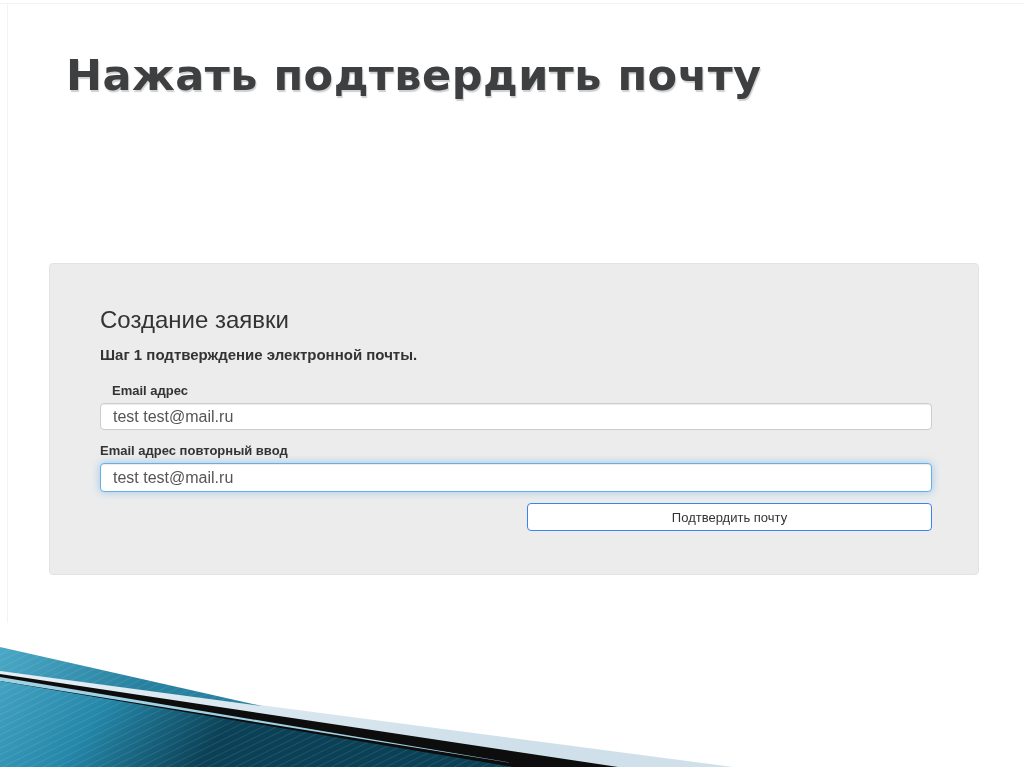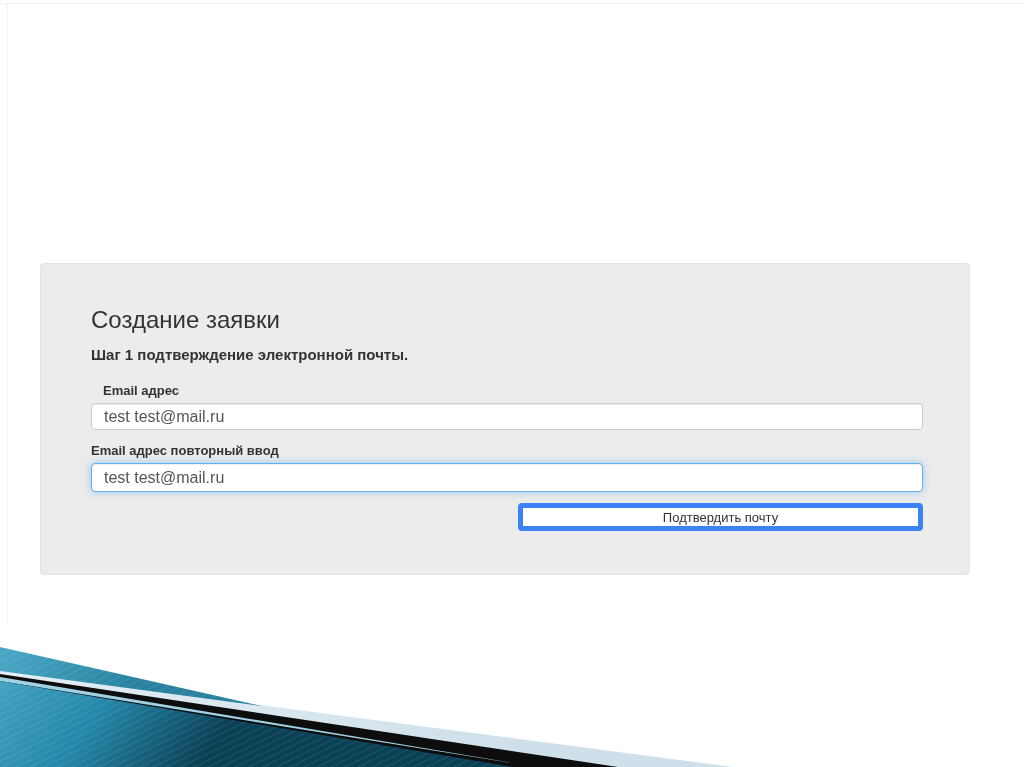--- a/index.html
+++ b/index.html
@@ -22,21 +22,21 @@
     font-weight:bold;
     font-size:43px;line-height:58px;
     color:#3e3f41;
     text-shadow:1px 2px 1px rgba(120,120,120,0.35);
     letter-spacing:0.5px;
   }
   .title-line{white-space:nowrap;}
 
   
   .card{
-    position:absolute;left:40px;top:263px;width:930px;height:312px;
+    position:absolute;left:49px;top:263px;width:930px;height:312px;
     background:#ececec;
     border:1px solid #e3e3e3;
     border-radius:4px;
     box-sizing:border-box;
   }
   .form-heading{
     position:absolute;left:50px;top:42px;
     font-size:24px;line-height:28px;color:#333333;font-weight:normal;
   }
   .form-subheading{
@@ -64,40 +64,41 @@
   .inp1{top:139px;}
   .inp2{
     top:199px;height:29px;
     border-color:#66afe9;
     box-shadow:inset 0 1px 1px rgba(0,0,0,0.075), 0 0 8px rgba(102,175,233,0.6);
   }
   .submit-btn{
     position:absolute;left:477px;top:239px;width:405px;height:28px;
     box-sizing:border-box;
     background:#ffffff;
-    border:5px solid #3b82f6;
+    border:1px solid #3b82f6;
     border-radius:4px;
     font-family:"Liberation Sans", sans-serif;
     font-size:13px;color:#333333;
     text-align:center;
     cursor:pointer;
   }
 
   
   .deco{position:absolute;left:0;top:0;width:1024px;height:767px;pointer-events:none;}
 </style>
 </head>
 <body>
 
 <div class="slide">
 
   <div class="frame-top"></div>
   <div class="frame-left"></div>
 
   <div class="title">
+    <div class="title-line">Нажать подтвердить почту</div>
   </div>
 
   <div class="card">
     <div class="form-heading">Создание заявки</div>
     <div class="form-subheading">Шаг 1 подтверждение электронной почты.</div>
 
     <label class="field-label lbl1">Email адрес</label>
     <input class="inp inp1" type="text" value="test test@mail.ru" style="">
 
     <label class="field-label lbl2">Email адрес повторный ввод</label>

